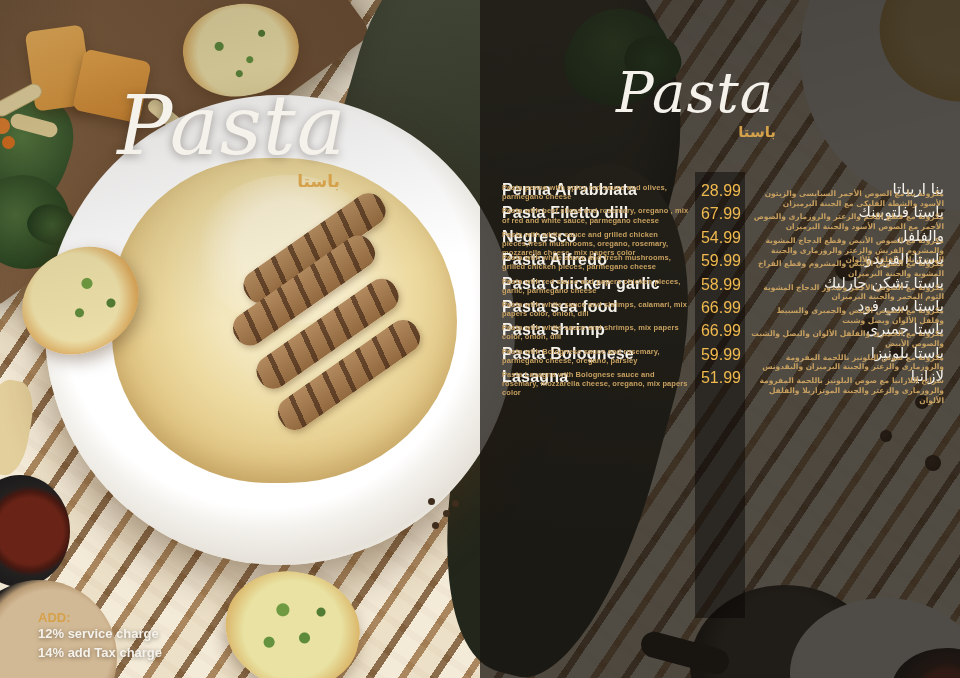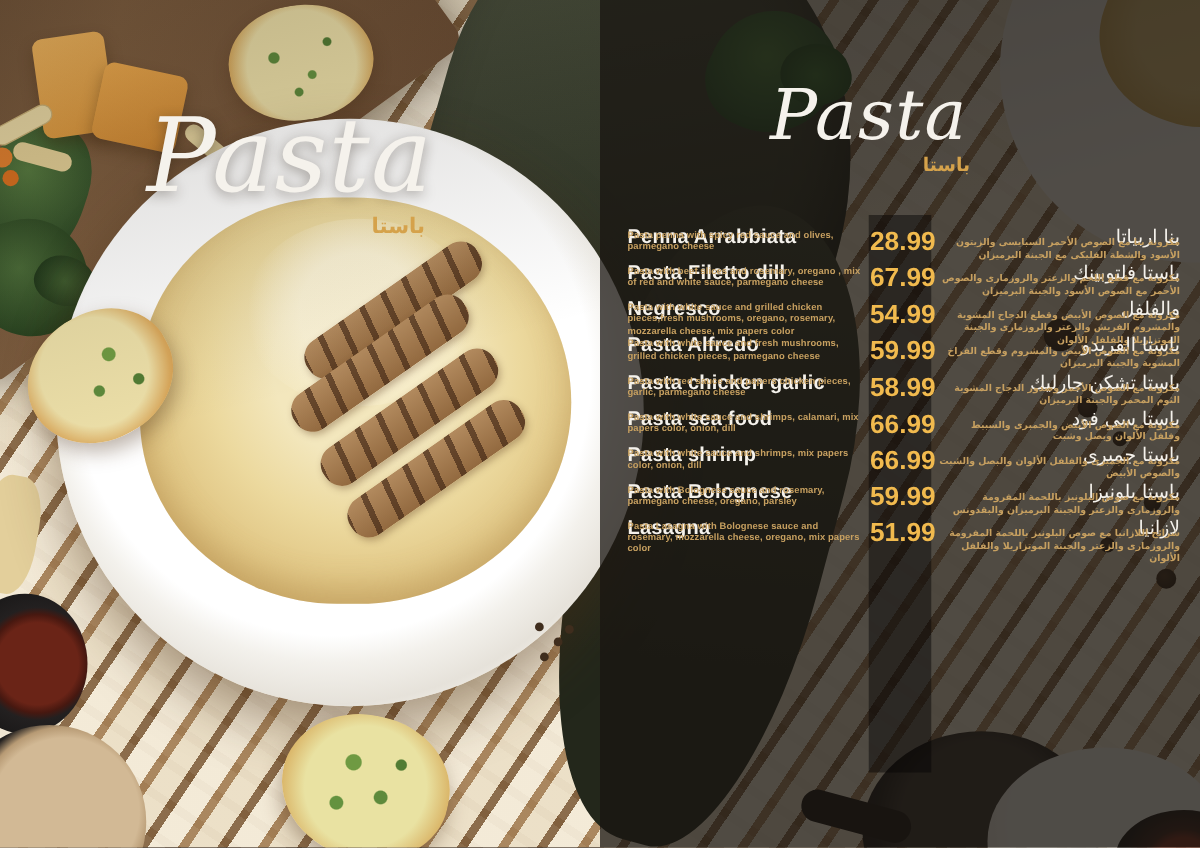--- a/index.html
+++ b/index.html
@@ -122,21 +122,21 @@
   .panel-header .script{font-size:56px;}
   .panel-header .ar{position:relative;margin-top:2px;padding-right:4px;text-align:right;
     font-family:"DejaVu Sans",sans-serif;font-weight:700;font-size:15px;color:var(--gold-accent);}
 
   .menu-list{left:502px;top:181px;width:442px;z-index:7;}
   .menu-item{position:relative;display:grid;grid-template-columns:190px 50px 1fr;column-gap:4px;
     margin-bottom:4px;align-items:start;}
   .menu-item > *{position:relative;}
   .mi-name{font-weight:700;font-size:16px;line-height:1.12;color:var(--text-white);letter-spacing:.2px;}
   .mi-desc{font-weight:700;font-size:7.5px;line-height:1.22;color:var(--gold-soft);margin-top:2px;letter-spacing:.1px;}
-  .mi-price{font-weight:700;font-size:21px;line-height:1.15;color:var(--gold);text-align:center;padding-top:1px;}
+  .mi-price{font-weight:400;font-size:16px;line-height:1.15;color:var(--gold);text-align:center;padding-top:1px;}
   .mi-ar{direction:rtl;text-align:right;}
   .mi-name-ar{font-family:"DejaVu Sans",sans-serif;font-weight:400;font-size:15px;line-height:1.15;color:var(--text-white);}
   .mi-desc-ar{font-family:"DejaVu Sans",sans-serif;font-weight:700;font-size:7.5px;line-height:1.3;color:var(--gold-soft);margin-top:8px;}
 
   .add-note{left:38px;top:610px;z-index:7;}
   .add-note .label{position:relative;font-weight:700;font-size:13px;color:var(--gold-accent);}
   .add-note .line{position:relative;font-weight:700;font-size:13px;line-height:1.45;color:var(--text-white);
     text-shadow:0 1px 4px rgba(40,30,20,.5);}
 </style>
 </head>
@@ -196,20 +196,25 @@
   </div>
 
   <div class="overlay"></div>
   <div class="price-strip"></div>
 
   <div class="left-title">
     <div class="script">Pasta</div>
     <div class="ar">باستا</div>
   </div>
 
+  <div class="add-note">
+    <div class="label">ADD:</div>
+    <div class="line">12% service charge</div>
+    <div class="line">14% add Tax charge</div>
+  </div>
 
   <div class="panel-header">
     <div class="script">Pasta</div>
     <div class="ar">باستا</div>
   </div>
 
   <div class="menu-list">
   <div class="menu-item">
     <div class="mi-en">
       <div class="mi-name">Penna Arrabbiata</div>

